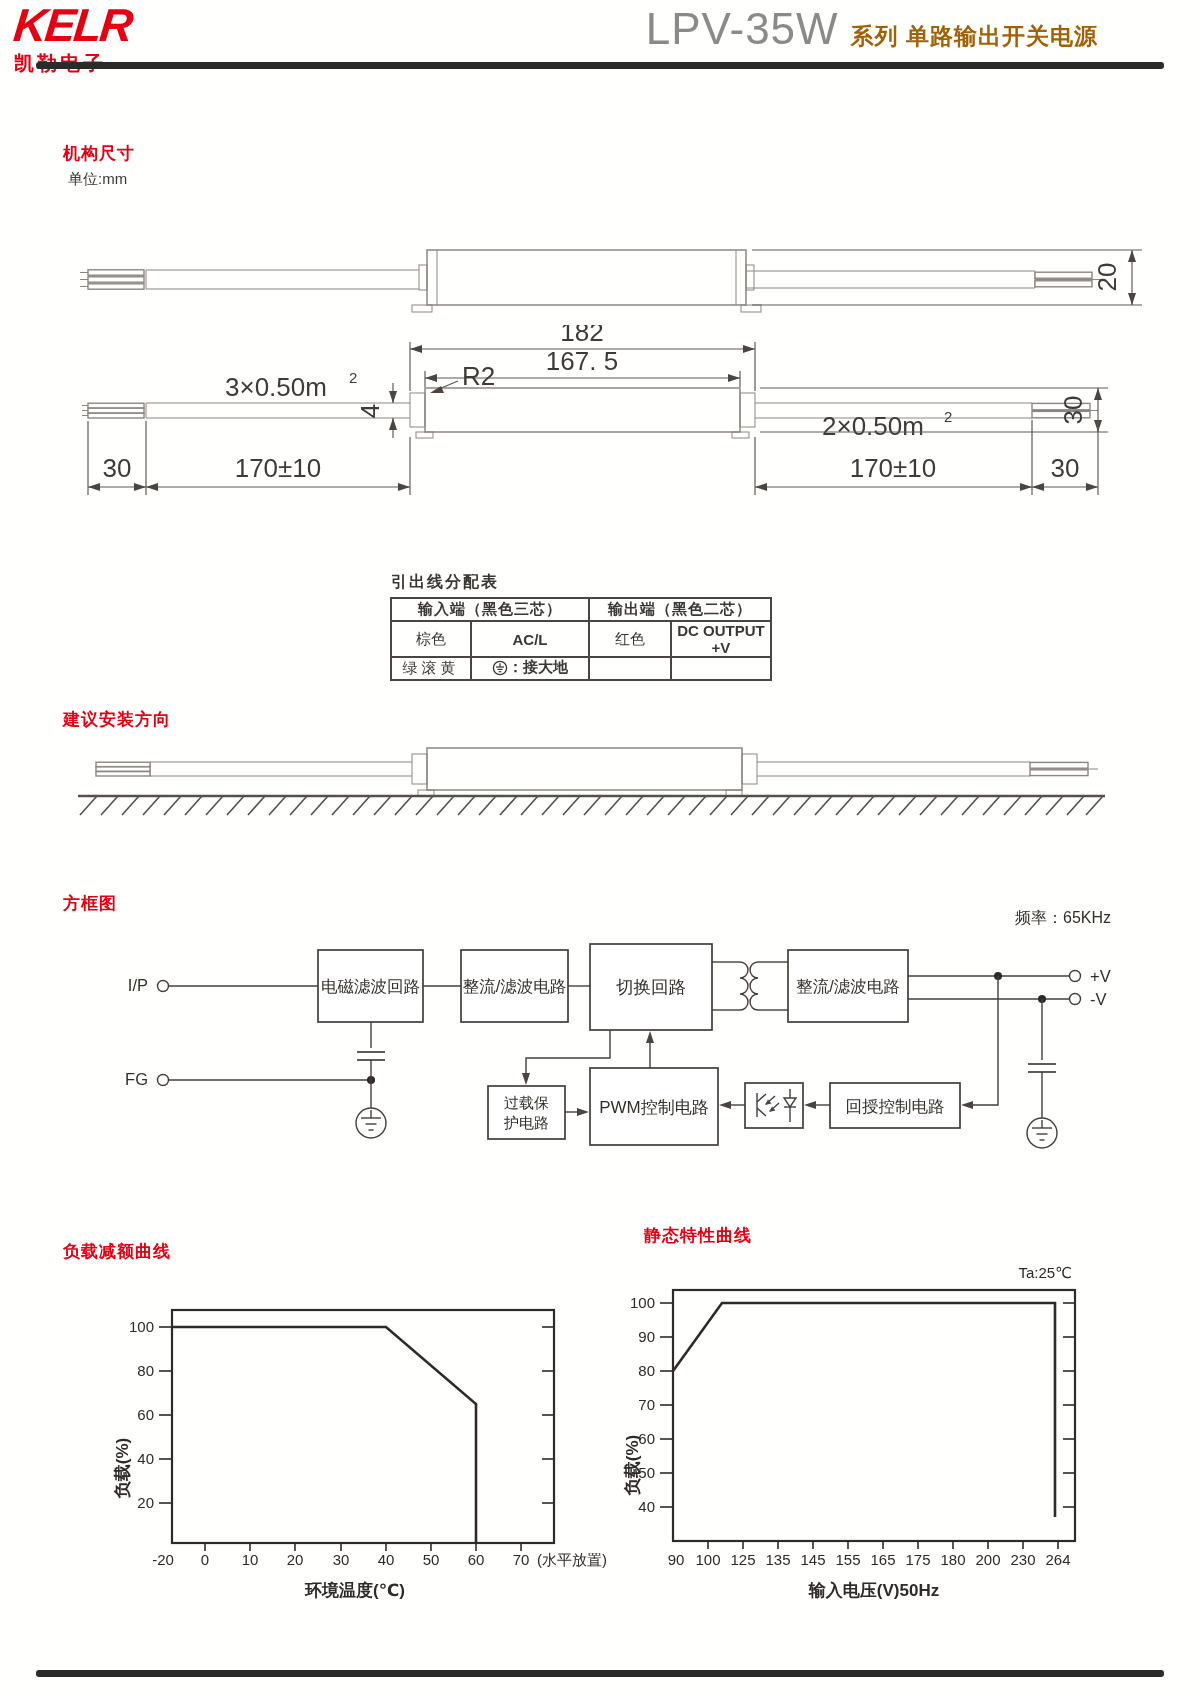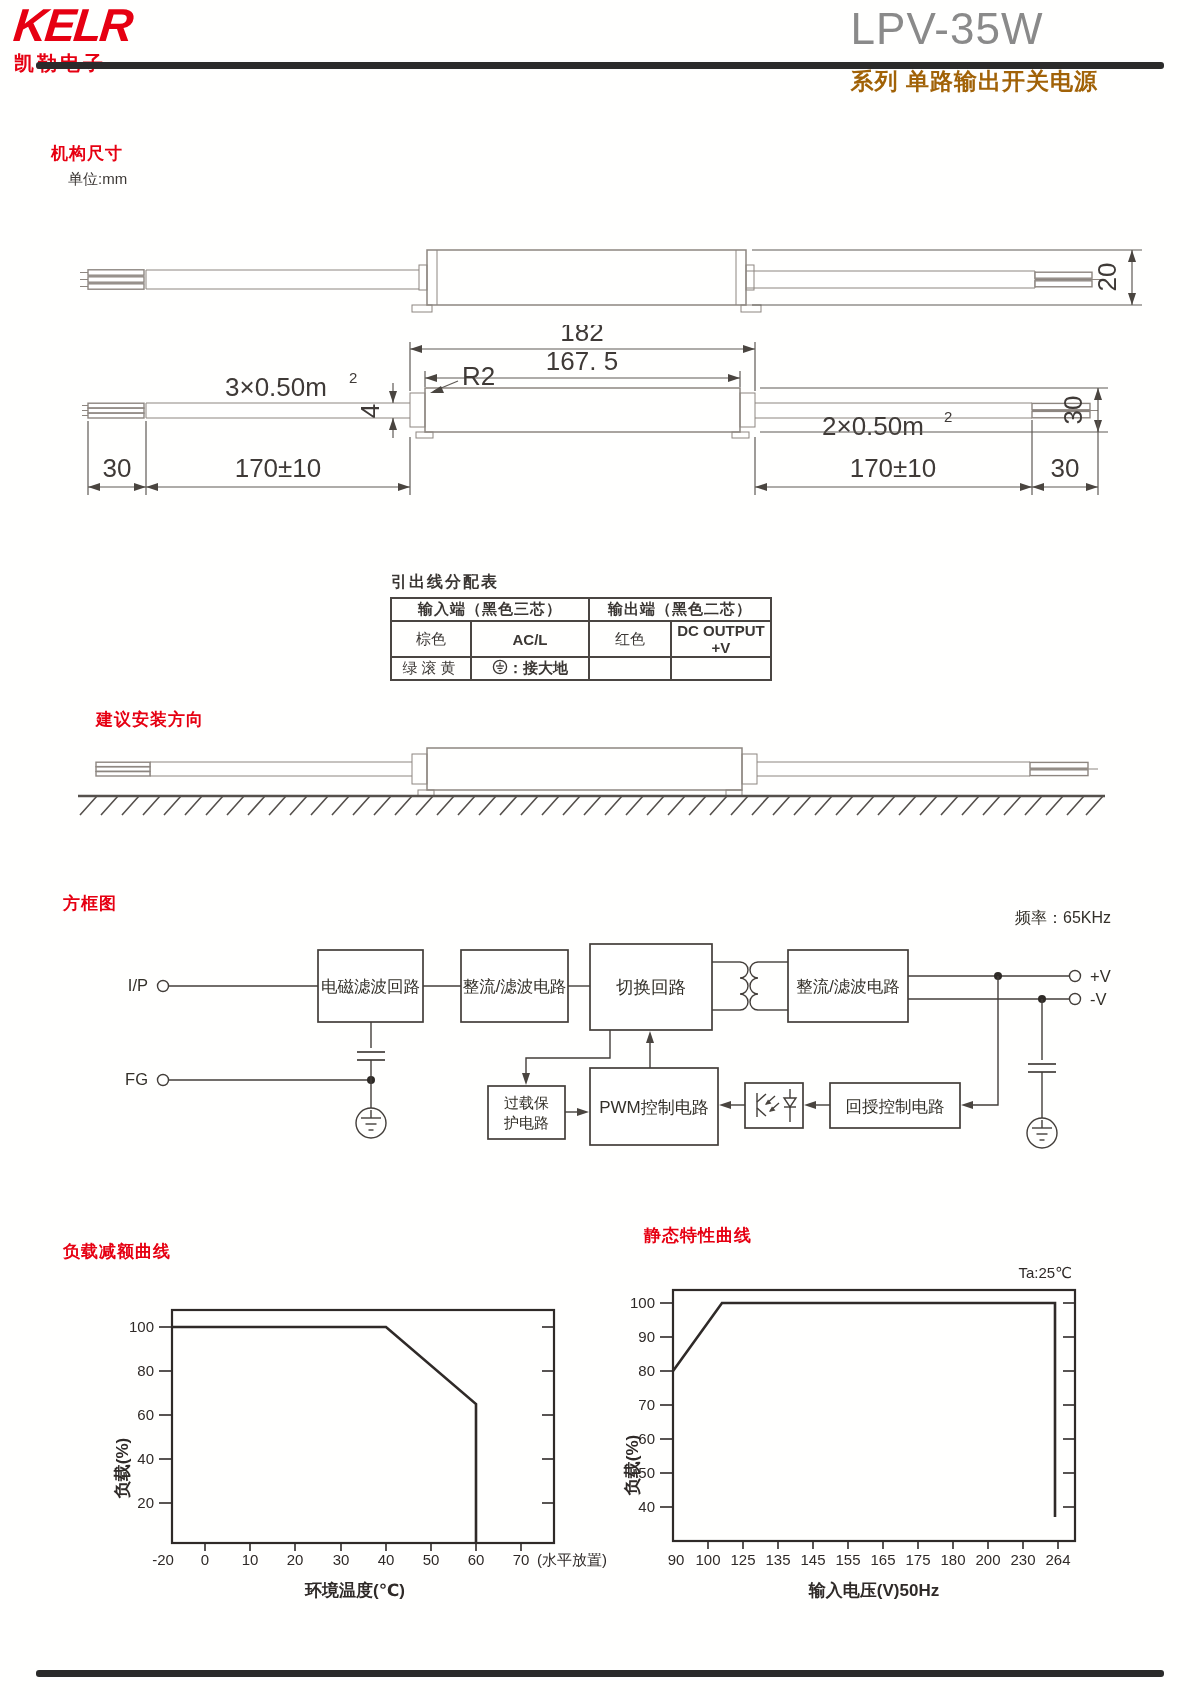--- a/index.html
+++ b/index.html
@@ -17,21 +17,21 @@
   #title-suffix{font-size:23px;color:#a16207;font-weight:bold;letter-spacing:1px;}
   
   #wire-table-title{font-size:16px;font-weight:bold;color:#3b3734;letter-spacing:2px;}
   table.wires{border-collapse:collapse;table-layout:fixed;width:380px;}
   table.wires td{border:2px solid #4a4542;text-align:center;vertical-align:middle;
                  padding:0;height:21px;font-size:15px;color:#3b3734;}
   td.hdr{font-weight:bold;font-size:15px;letter-spacing:1px;margin-left:34px;}
   td.cjk{font-weight:normal;font-size:16px;}
   td.lat{font-size:13px;color:#6a6560;font-weight:bold;}
   td.dim-row{color:#6a6560;font-weight:normal;letter-spacing:4px;font-size:15px;}
-  .earth-wrap{display:inline-flex;align-items:flex-start;gap:0;font-weight:bold;font-size:15px;color:#3b3734;}
+  .earth-wrap{display:inline-flex;align-items:center;gap:0;font-weight:bold;font-size:15px;color:#3b3734;}
   
   svg text{font-family:"Liberation Sans","DejaVu Sans",sans-serif;}
   .dwg{stroke:#8d8680;fill:none;stroke-width:1.5;}
   .dwg-thin{stroke:#8d8680;fill:none;stroke-width:1;}
   .dwg-fill{stroke:#8d8680;fill:#ffffff;stroke-width:1.4;}
   .dim{stroke:#5f5a55;fill:none;stroke-width:1.2;}
   .arr{fill:#4a4540;stroke:none;}
   .dimtxt{font-size:26px;fill:#3f3a37;}
   .suptxt{font-size:15px;fill:#3f3a37;}
   .blk{stroke:#433e3a;fill:none;stroke-width:1.7;}
@@ -48,27 +48,27 @@
 </style>
 </head>
 <body>
 
 <div id="page">
 
   <div class="abs" style="left:14px;top:2px;">
     <div id="logo-text">KELR</div>
     <div id="logo-sub">凯勒电子</div>
   </div>
-  <div class="abs" id="title-wrap" style="right:102px;top:4px;flex-direction:column;">
+  <div class="abs" id="title-wrap" style="right:102px;top:4px;">
     <span id="title-model">LPV-35W</span>
     <span id="title-suffix">系列 单路输出开关电源</span>
   </div>
   <div class="abs rule" style="left:36px;top:62px;width:1128px;"></div>
 
-  <div class="abs sec-title" style="left:51px;top:142px;">机构尺寸</div>
+  <div class="abs sec-title" style="left:63px;top:142px;">机构尺寸</div>
   <div class="abs" style="left:68px;top:170px;font-size:15px;color:#3b3734;">单位:mm</div>
 
   <svg class="abs" style="left:0;top:225px;" width="1200" height="100" viewBox="0 0 1200 100">
     <g>
       <rect class="dwg" x="427" y="25" width="319" height="55"></rect>
       <line class="dwg-thin" x1="437" y1="25" x2="437" y2="80"></line>
       <line class="dwg-thin" x1="736" y1="25" x2="736" y2="80"></line>
       <rect class="dwg-thin" x="419" y="40" width="8" height="25" fill="#fff"></rect>
       <rect class="dwg-thin" x="746" y="40" width="8" height="25" fill="#fff"></rect>
       <rect class="dwg-thin" x="412" y="80" width="20" height="7" fill="#fff"></rect>
@@ -233,21 +233,21 @@
             <span>：接大地</span>
           </span>
         </td>
         <td></td>
         <td></td>
       </tr>
     </tbody>
       </table>
   </div>
 
-  <div class="abs sec-title" style="left:63px;top:708px;margin-left:33px;">建议安装方向</div>
+  <div class="abs sec-title" style="left:63px;top:708px;">建议安装方向</div>
   <svg class="abs" style="left:0;top:735px;" width="1200" height="95" viewBox="0 0 1200 95">
     <g>
       <rect class="dwg" x="427" y="13" width="315" height="42"></rect>
       <rect class="dwg-thin" x="412" y="19" width="15" height="30" fill="#fff"></rect>
       <rect class="dwg-thin" x="742" y="19" width="15" height="30" fill="#fff"></rect>
       <rect class="dwg-thin" x="418" y="55" width="16" height="6" fill="#fff"></rect>
       <rect class="dwg-thin" x="726" y="55" width="16" height="6" fill="#fff"></rect>
     </g>
     <g>
       <line class="dwg-thin" x1="150" y1="27" x2="412" y2="27"></line>

